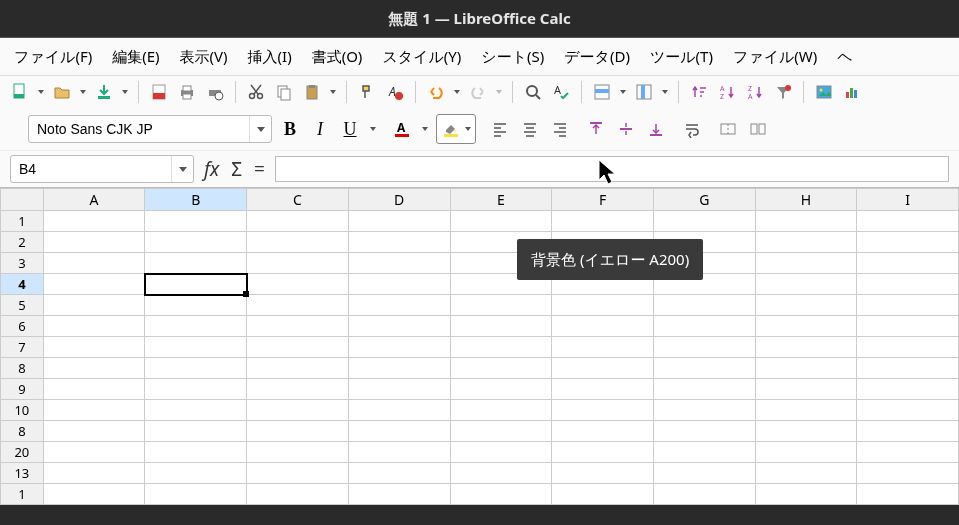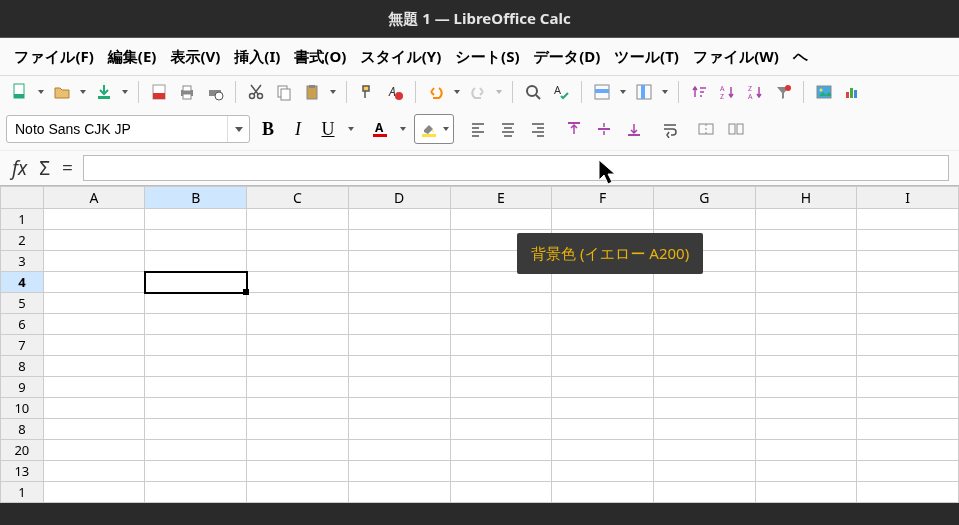--- a/index.html
+++ b/index.html
@@ -1,50 +1,50 @@
 <!DOCTYPE html>
 <html><head>
 <meta charset="utf-8">
 <style>
   * { box-sizing: border-box; margin: 0; padding: 0; }
   body { font-family: "Noto Sans", sans-serif; font-size: 13px; background: #2a2a2a; overflow: hidden; width: 959px; height: 525px; }
   .titlebar { background: #2a2a2a; color: #e5e5e5; text-align: center; padding: 8px; font-size: 15px; font-weight: bold; }
   .app { background: #fafafa; border-top: 1px solid #555; }
-  .menubar { display: flex; gap: 6px; padding: 6px 10px; background: #fafafa; font-size: 15px; font-weight: bold; }
+  .menubar { display: flex; gap: 12px; padding: 6px 10px; background: #fafafa; font-size: 15px; }
   .menubar span { cursor: default; padding: 2px 4px; }
   .toolbar { display: flex; align-items: center; gap: 4px; padding: 4px 8px; background: #fafafa; border-top: 1px solid #ddd; }
   .toolbar .sep { width: 1px; height: 22px; background: #ccc; margin: 0 4px; }
   .tbtn { width: 24px; height: 24px; display: flex; align-items: center; justify-content: center; border: 1px solid transparent; border-radius: 2px; }
   .tbtn svg { width: 18px; height: 18px; }
   .dd { width: 10px; display: flex; align-items: center; justify-content: center; }
   .dd::after { content: ""; border-left: 3px solid transparent; border-right: 3px solid transparent; border-top: 4px solid #555; }
   .combo { display: flex; align-items: center; border: 1px solid #bbb; border-radius: 3px; background: #fff; height: 28px; }
   .combo input { border: none; outline: none; padding: 0 8px; font-size: 14px; background: transparent; }
   .combo .cdd { width: 22px; height: 100%; display: flex; align-items: center; justify-content: center; border-left: 1px solid #ddd; }
   .combo .cdd::after { content: ""; border-left: 4px solid transparent; border-right: 4px solid transparent; border-top: 5px solid #555; }
   .fontname input { width: 220px; }
   .fontsize input { width: 60px; }
   .cellref input { width: 160px; }
-  .fmtbar { display: flex; align-items: center; gap: 6px; padding: 6px 6px; background: #fafafa; }
+  .fmtbar { display: flex; align-items: center; gap: 6px; padding: 6px 28px; background: #fafafa; }
   .fxbar { display: flex; align-items: center; gap: 8px; padding: 4px 10px; background: #fafafa; border-top: 1px solid #eee; }
   .fxsym { font-size: 19px; color: #333; padding: 0 2px; }
   .fxinput { flex: 1; border: 1px solid #bbb; height: 26px; padding: 0 6px; background: #fff; }
   .grid { position: relative; background: #fff; border-top: 1px solid #bbb; }
   table.sheet { border-collapse: collapse; table-layout: fixed; }
   .sheet th, .sheet td { border: 1px solid #ccc; font-weight: normal; }
   .sheet th.colhdr { background: #f0f0f0; height: 22px; font-size: 14px; text-align: center; }
   .sheet th.rowhdr { background: #f0f0f0; width: 44px; font-size: 13px; text-align: center; }
   .sheet th.colhdr.active { background: #cfe6ff; }
   .sheet th.rowhdr.active { background: #cfe6ff; font-weight: bold; }
   .sheet th.corner { background: #f0f0f0; width: 44px; }
   .sheet td { height: 21px; }
   .col { width: 106px; }
   .selcell { outline: 2px solid #000; outline-offset: -1px; position: relative; }
   .selcell::after { content: ""; position: absolute; right: -3px; bottom: -3px; width: 6px; height: 6px; background: #000; }
-  .tooltip { position: absolute; left: 517px; top: 233px; background: #3a3a3a; color: #eab308; padding: 10px 14px; font-size: 15px; border-radius: 2px; z-index: 20; }
+  .tooltip { position: absolute; left: 517px; top: 239px; background: #3a3a3a; color: #ffffff; padding: 10px 14px; font-size: 15px; border-radius: 2px; z-index: 20; }
   .cursor { position: absolute; left: 596px; top: 158px; z-index: 30; pointer-events: none; }
   .hlbtn { border: 1px solid #888; background: #fff; border-radius: 3px; padding: 2px; display: flex; align-items: center; }
   .bold { font-weight: bold; font-size: 18px; font-family: serif; }
   .italic { font-style: italic; font-size: 18px; font-family: serif; }
   .uline { text-decoration: underline; font-size: 18px; font-family: serif; }
 </style>
 </head>
 <body>
 
 <div class="titlebar">
@@ -303,20 +303,24 @@
       </div>
     <div class="tbtn">
         <svg viewBox="0 0 18 18">
           <rect x="2" y="4" width="6" height="10" fill="none" stroke="#888"></rect>
           <rect x="10" y="4" width="6" height="10" fill="none" stroke="#888"></rect>
         </svg>
       </div>
   </div>
 
   <div class="fxbar">
+    <div class="combo cellref">
+      <input value="B4" style="">
+      <div class="cdd"></div>
+    </div>
     <span class="fxsym" style="font-style:italic">fx</span>
     <span class="fxsym">Σ</span>
     <span class="fxsym">=</span>
     <input class="fxinput" value="" style="">
   </div>
 
   <div class="grid">
     <table class="sheet" id="sheet">
         <tbody>
           <tr>

